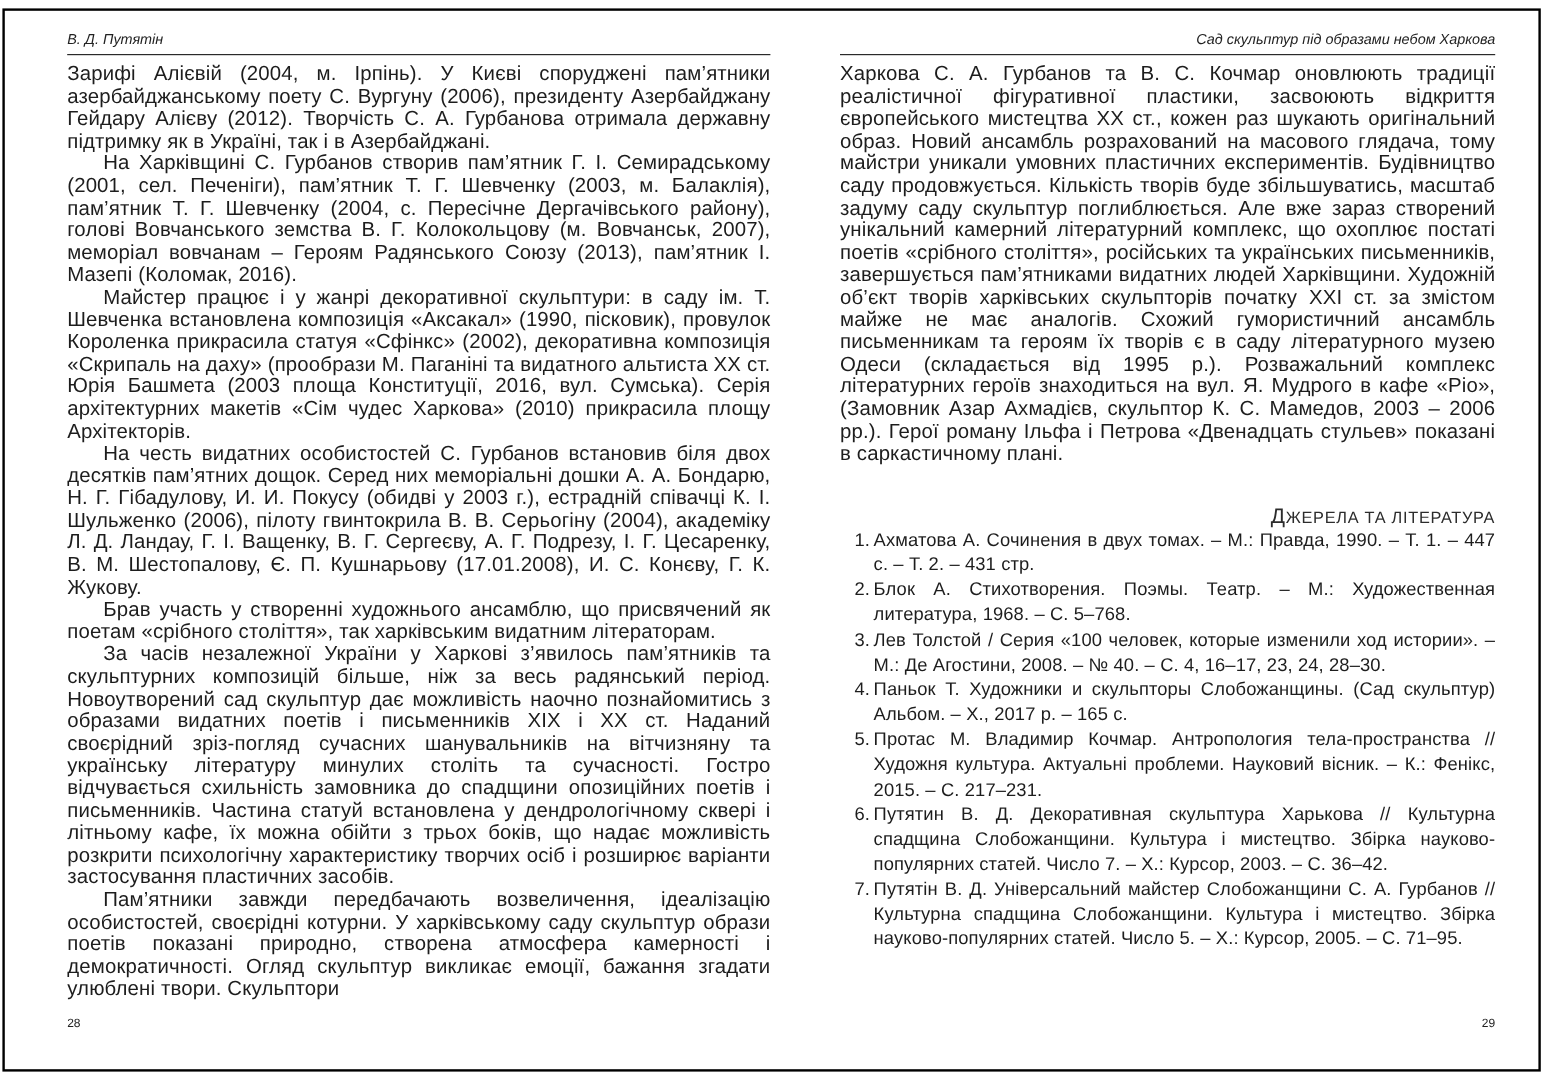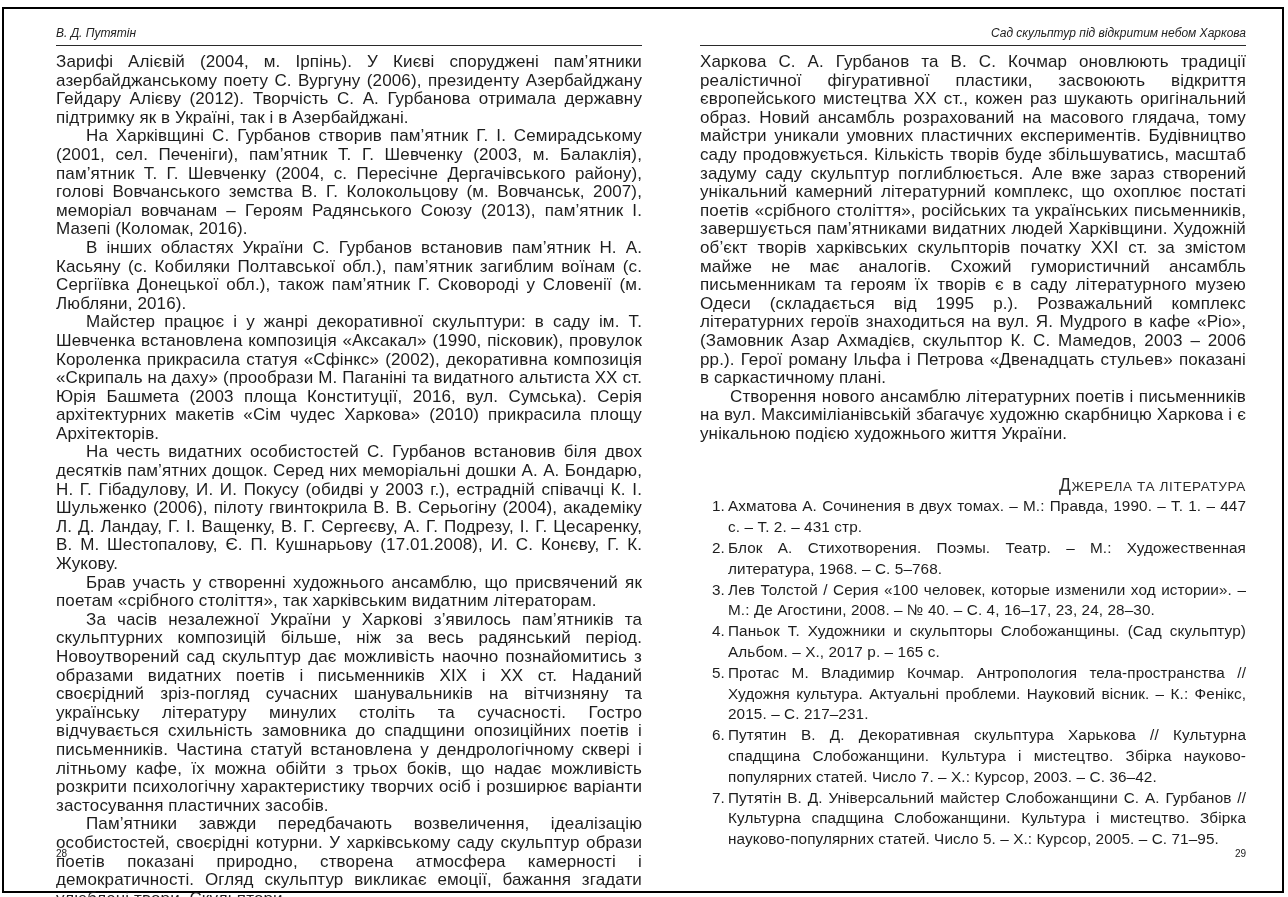--- a/index.html
+++ b/index.html
@@ -92,37 +92,35 @@
 
 <div class="frame"></div>
 
 <div class="page page-left">
   <div class="running-head">
     <span>В. Д. Путятін</span>
   </div>
   <div class="body-text">
     <p class="noindent">Зарифі Алієвій (2004, м. Ірпінь). У Києві споруджені пам’ятники азербайджанському поету С. Вургуну (2006), президенту Азербайджану Гейдару Алієву (2012). Творчість С. А. Гурбанова отримала державну підтримку як в Україні, так і в Азербайджані.</p>
     <p>На Харківщині С. Гурбанов створив пам’ятник Г. І. Семирадському (2001, сел. Печеніги), пам’ятник Т. Г. Шевченку (2003, м. Балаклія), пам’ятник Т. Г. Шевченку (2004, с. Пересічне Дергачівського району), голові Вовчанського земства В. Г. Колокольцову (м. Вовчанськ, 2007), меморіал вовчанам – Героям Радянського Союзу (2013), пам’ятник І. Мазепі (Коломак, 2016).</p>
-    <p>В інших областях України С. Гурбанов встановив пам’ятник Н. А. Касьяну (с. Кобиляки Полтавської обл.), пам’ятник загиблим воїнам (с. Сергіївка Донецької обл.), також пам’ятник Г. Сковороді у Словенії (м. Любляни, 2016).</p>
     <p><span>Майстер працює і у жанрі декоративної скульптури: в саду ім. Т. Шевченка встановлена композиція «Аксакал» (1990, пісковик), провулок Короленка прикрасила статуя «Сфінкс» (2002), декоративна композиція «Скрипаль на даху» (прообрази М. Паганіні та видатного альтиста ХХ ст. Юрія Башмета </span><b>(2003 площа Конституції, 2016, вул. Сумська)</b><span>. Серія архітектурних макетів «Сім чудес Харкова» (2010) прикрасила площу Архітекторів.</span></p>
     <p>На честь видатних особистостей С. Гурбанов встановив біля двох десятків пам’ятних дощок. Серед них меморіальні дошки А. А. Бондарю, Н. Г. Гібадулову, И. И. Покусу (обидві у 2003 г.), естрадній співачці К. І. Шульженко (2006), пілоту гвинтокрила В. В. Серьогіну (2004), академіку Л. Д. Ландау, Г. І. Ващенку, В. Г. Сергеєву, А. Г. Подрезу, І. Г. Цесаренку, В. М. Шестопалову, Є. П. Кушнарьову (17.01.2008), И. С. Конєву, Г. К. Жукову.</p>
     <p>Брав участь у створенні художнього ансамблю, що присвячений як поетам «срібного століття», так харківським видатним літераторам.</p>
     <p>За часів незалежної України у Харкові з’явилось пам’ятників та скульптурних композицій більше, ніж за весь радянський період. Новоутворений сад скульптур дає можливість наочно познайомитись з образами видатних поетів і письменників XIX і XX ст. Наданий своєрідний зріз-погляд сучасних шанувальників на вітчизняну та українську літературу минулих століть та сучасності. Гостро відчувається схильність замовника до спадщини опозиційних поетів і письменників. Частина статуй встановлена у дендрологічному сквері і літньому кафе, їх можна обійти з трьох боків, що надає можливість розкрити психологічну характеристику творчих осіб і розширює варіанти застосування пластичних засобів.</p>
     <p>Пам’ятники завжди передбачають возвеличення, ідеалізацію особистостей, своєрідні котурни. У харківському саду скульптур образи поетів показані природно, створена атмосфера камерності і демократичності. Огляд скульптур викликає емоції, бажання згадати улюблені твори. Скульптори</p>
   </div>
 </div>
 <div class="page-number pn-left">28</div>
 
 <div class="page page-right">
   <div class="running-head rh-right">
-    <span>Сад скульптур під відкритим небом Харкова</span>
+    <span>Сад скульптур під образами небом Харкова</span>
   </div>
   <div class="body-text">
     <p class="noindent">Харкова С. А. Гурбанов та В. С. Кочмар оновлюють традиції реалістичної фігуративної пластики, засвоюють відкриття європейського мистецтва ХХ ст., кожен раз шукають оригінальний образ. Новий ансамбль розрахований на масового глядача, тому майстри уникали умовних пластичних експериментів. Будівництво саду продовжується. Кількість творів буде збільшуватись, масштаб задуму саду скульптур поглиблюється. Але вже зараз створений унікальний камерний літературний комплекс, що охоплює постаті поетів «срібного століття», російських та українських письменників, завершується пам’ятниками видатних людей Харківщини. Художній об’єкт творів харківських скульпторів початку XXI ст. за змістом майже не має аналогів. Схожий гумористичний ансамбль письменникам та героям їх творів є в саду літературного музею Одеси (складається від 1995 р.). Розважальний комплекс літературних героїв знаходиться на вул. Я. Мудрого в кафе «Ріо», (Замовник Азар Ахмадієв, скульптор К. С. Мамедов, 2003 – 2006 рр.). Герої роману Ільфа і Петрова «Двенадцать стульев» показані в саркастичному плані.</p>
-    <p>Створення нового ансамблю літературних поетів і письменників на вул. Максиміліанівській збагачує художню скарбницю Харкова і є унікальною подією художнього життя України.</p>
   </div>
   <div class="section-heading">
     <span class="cap">Д</span><span class="rest">жерела та література</span>
   </div>
   <div class="refs">
     <div class="ref-row">
       <span class="ref-num">1.</span>
       <span class="ref-text">Ахматова А. Сочинения в двух томах. – М.: Правда, 1990. – Т. 1. – 447 с. – Т. 2. – 431 стр.</span>
     </div>
     <div class="ref-row">

